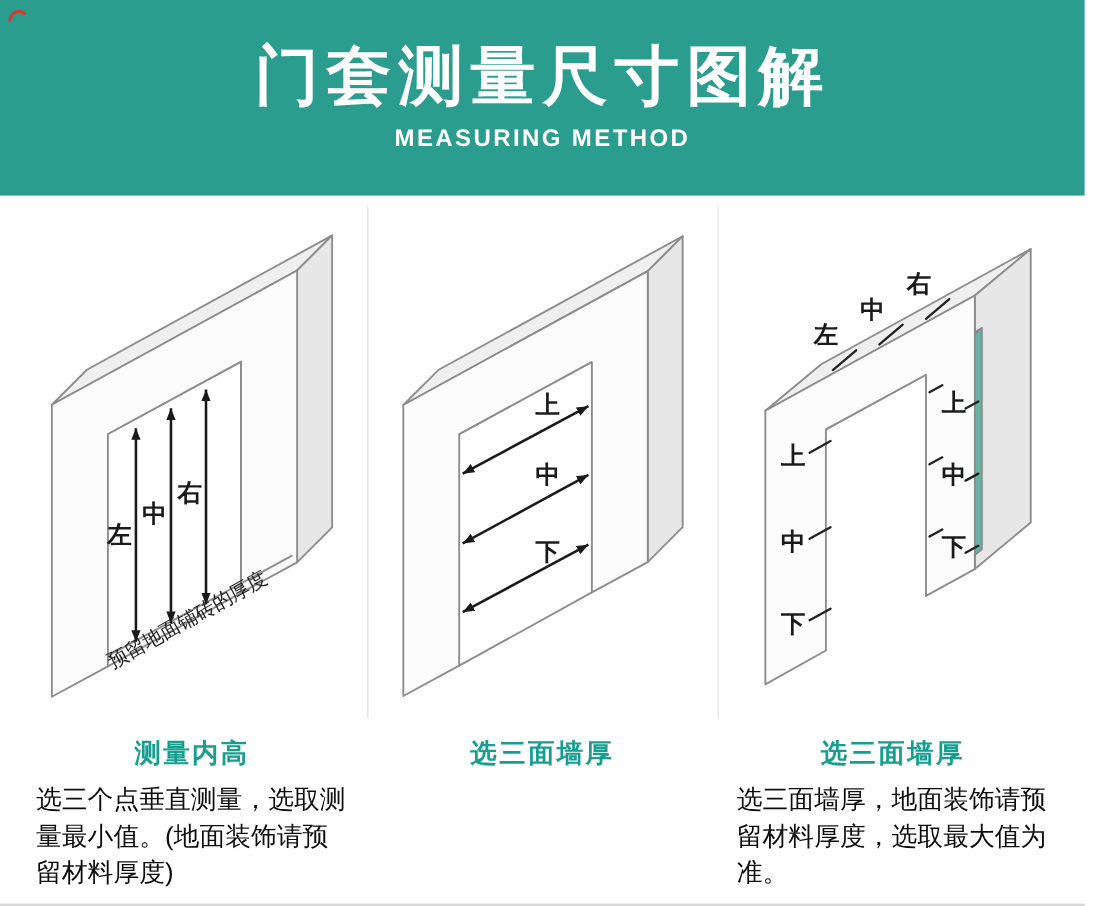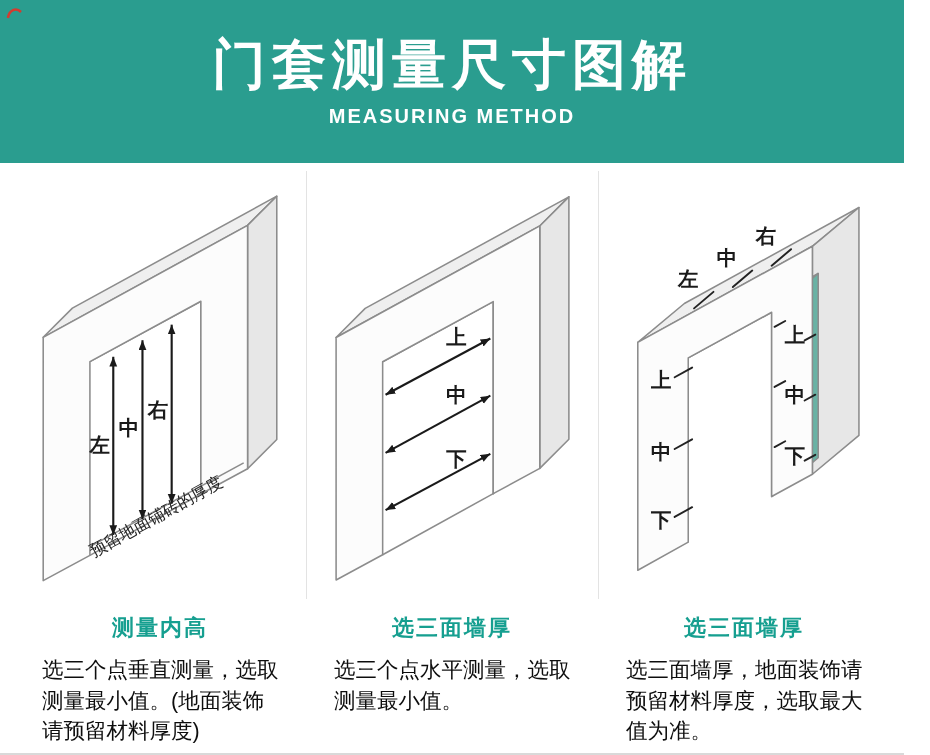--- a/index.html
+++ b/index.html
@@ -49,21 +49,21 @@
   .face-under{fill:#f4f4f4;}
   .teal-face{fill:var(--diagram-teal);}
   .floorline{stroke:#8c8c8c;stroke-width:1.6;fill:none;}
   .m-arrow{stroke:#1a1a1a;stroke-width:2.2;fill:none;}
   .tick{stroke:#222;stroke-width:2;fill:none;stroke-linecap:round;}
   .panel-heading{
     margin:14px 0 8px 0;text-align:center;
     color:var(--heading-text);font-size:22px;font-weight:bold;letter-spacing:2px;
   }
   .panel-desc{
-    margin:12px;padding:0 14px 0 16px;
+    margin:0;padding:0 14px 0 16px;
     font-size:21.5px;line-height:1.42;font-weight:500;color:#0d0d0d;
   }
 </style>
 </head>
 <body>
 
 <div class="page">
 
   <svg class="corner-mark" viewBox="0 0 20 20">
     <path d="M3,14 C4,6 11,3 16,8" stroke="#d43b2f" stroke-width="2.5" fill="none"></path>
@@ -120,21 +120,20 @@
           <line class="floorline" x1="78" y1="389" x2="192" y2="326"></line>
           <line class="m-arrow" x1="81" y1="224" x2="189" y2="166" marker-start="url(#ah2)" marker-end="url(#ah2)"></line>
           <line class="m-arrow" x1="81" y1="284" x2="189" y2="225" marker-start="url(#ah2)" marker-end="url(#ah2)"></line>
           <line class="m-arrow" x1="81" y1="343" x2="189" y2="285" marker-start="url(#ah2)" marker-end="url(#ah2)"></line>
           <text x="154" y="172" text-anchor="middle">上</text>
           <text x="154" y="232" text-anchor="middle">中</text>
           <text x="154" y="298" text-anchor="middle">下</text>
         </svg>
       </div>
       <h2 class="panel-heading">选三面墙厚</h2>
-      <p class="panel-desc">选三个点水平测量，选取测量最小值。</p>
     </section>
 
     <section class="panel">
       <div class="diagram">
         <svg viewBox="0 0 300 428">
           <polygon class="outline face-top" points="40,170 220,71 268,31 88,130"></polygon>
           <polygon class="outline face-side" points="220,71 268,31 268,266 220,306"></polygon>
           <polygon class="outline face-under" points="92,186 178,139 226,99 140,146"></polygon>
           <polygon class="outline teal-face" points="178,139 226,99 226,289 178,329"></polygon>
           <path class="outline face-front" d="M40,170 L220,71 L220,306 L178,329 L178,139 L92,186 L92,376 L40,405 Z"></path>

